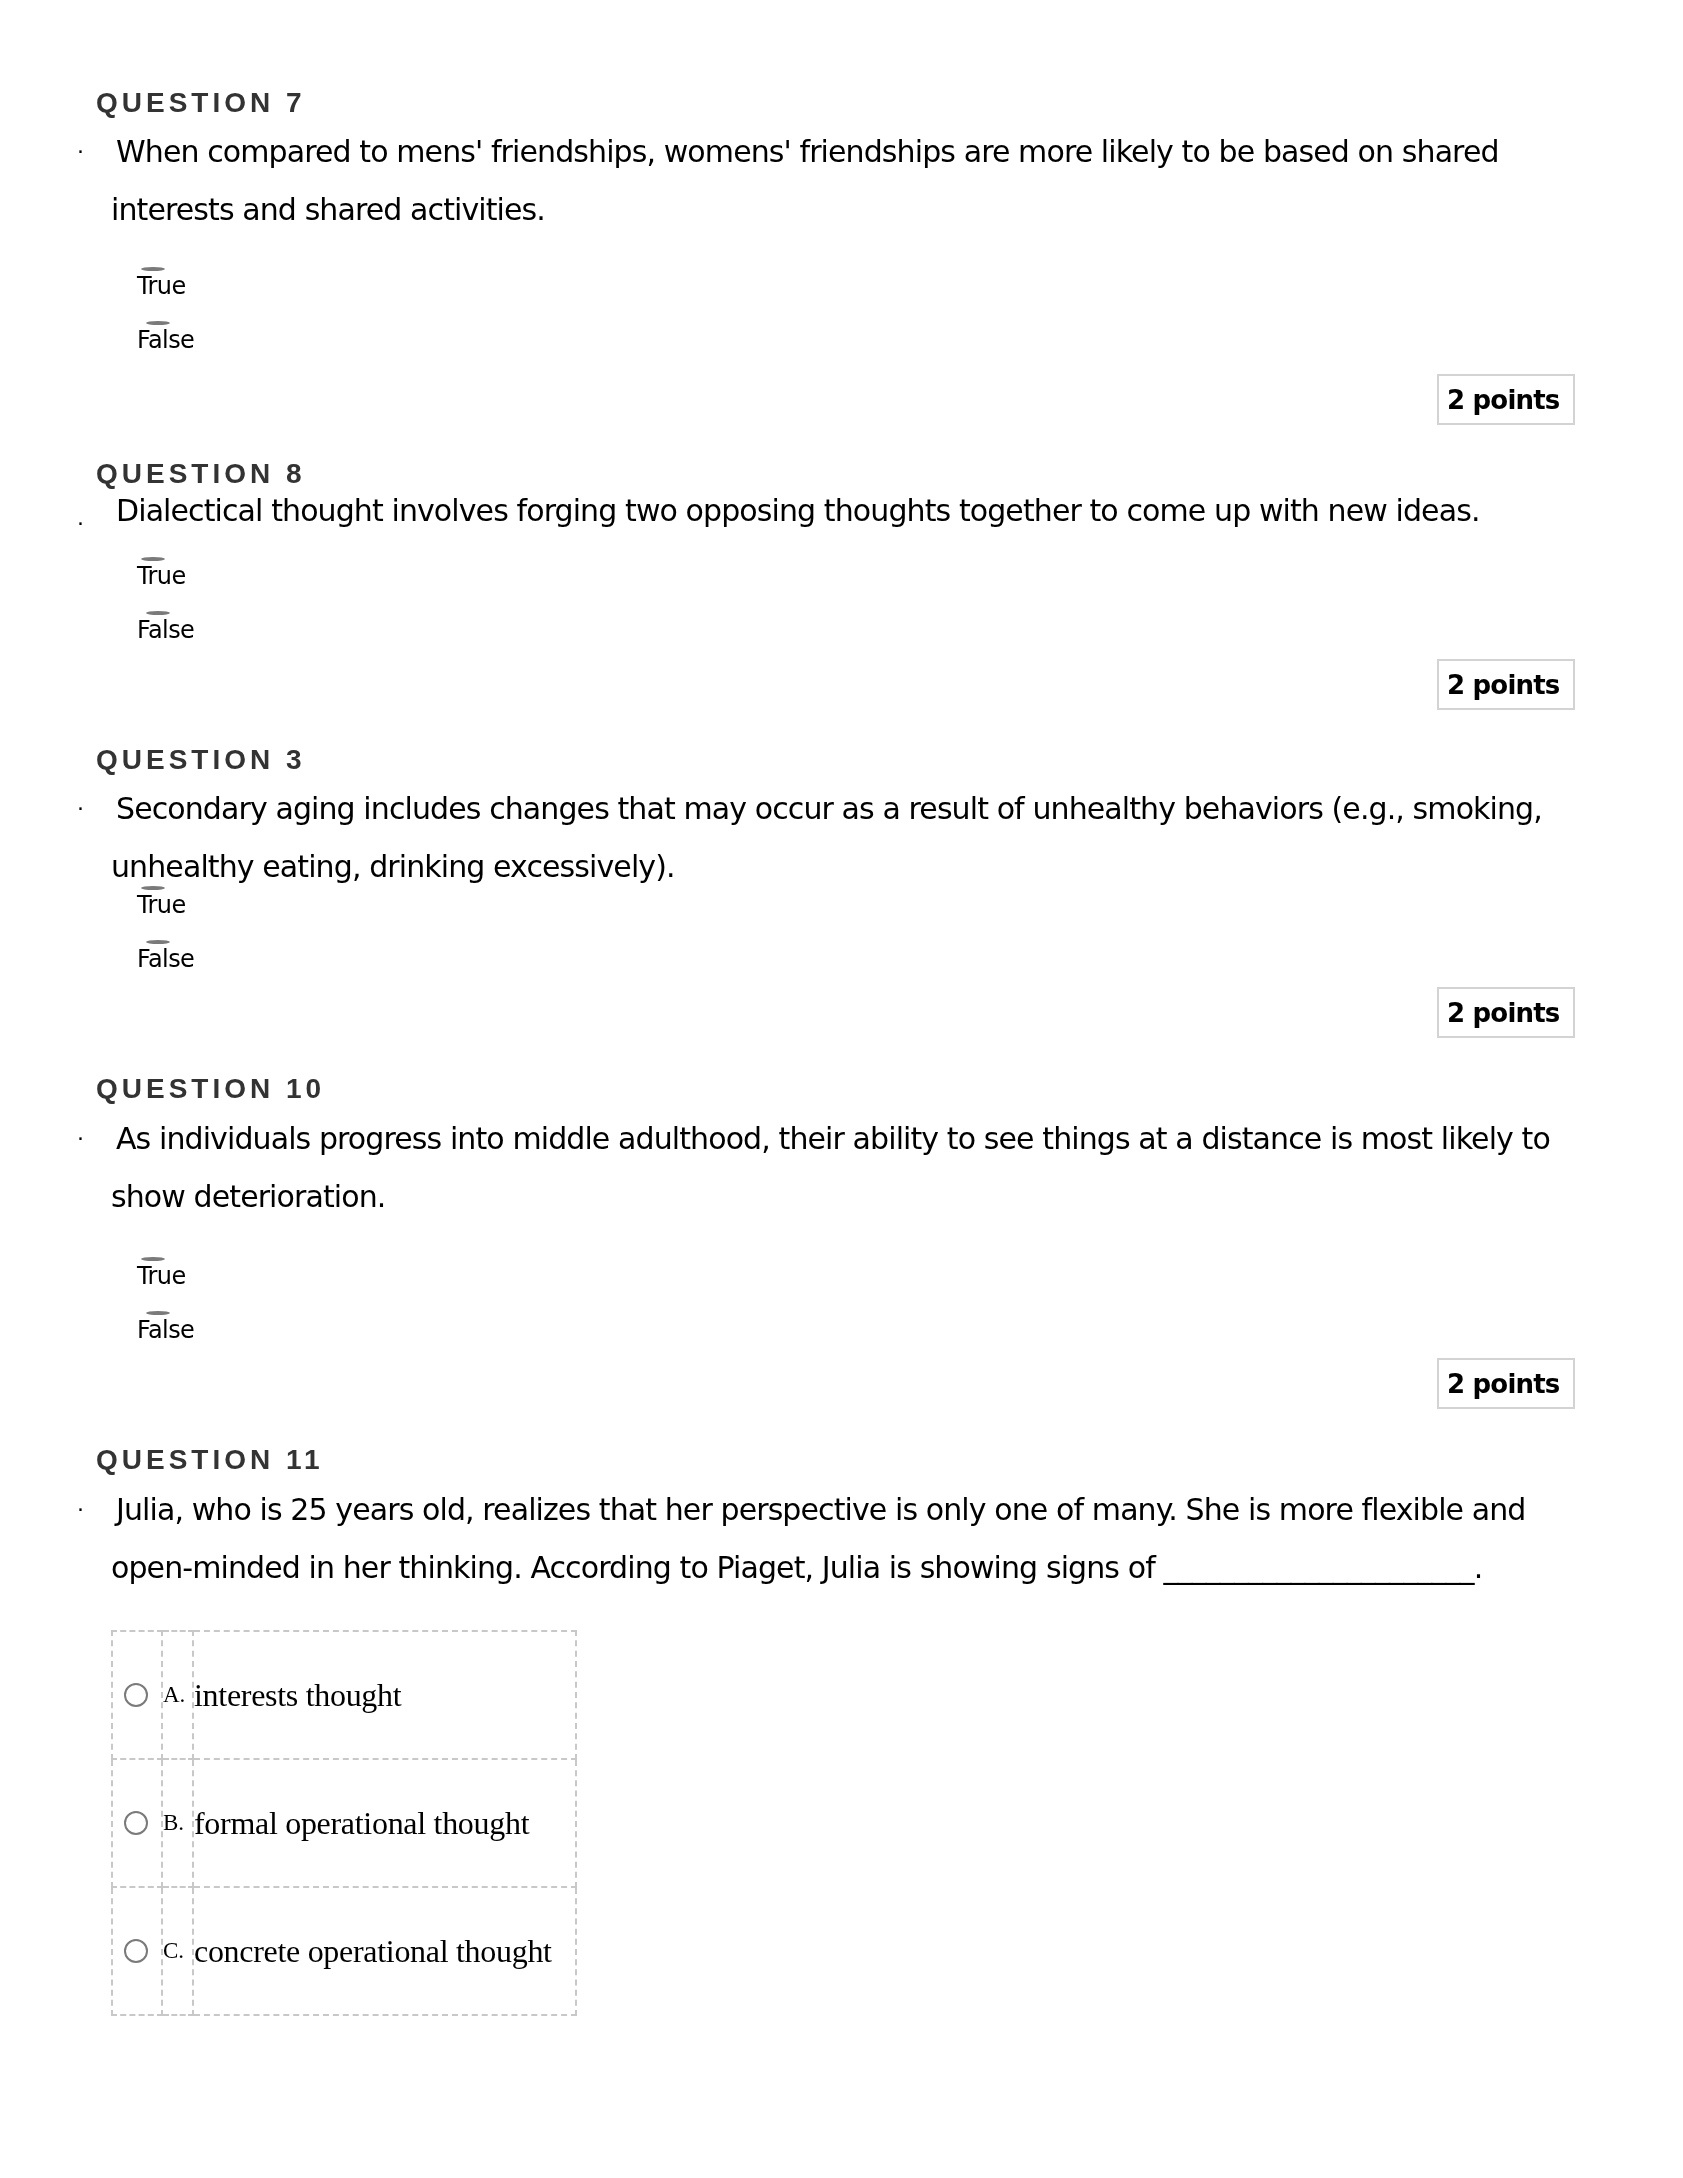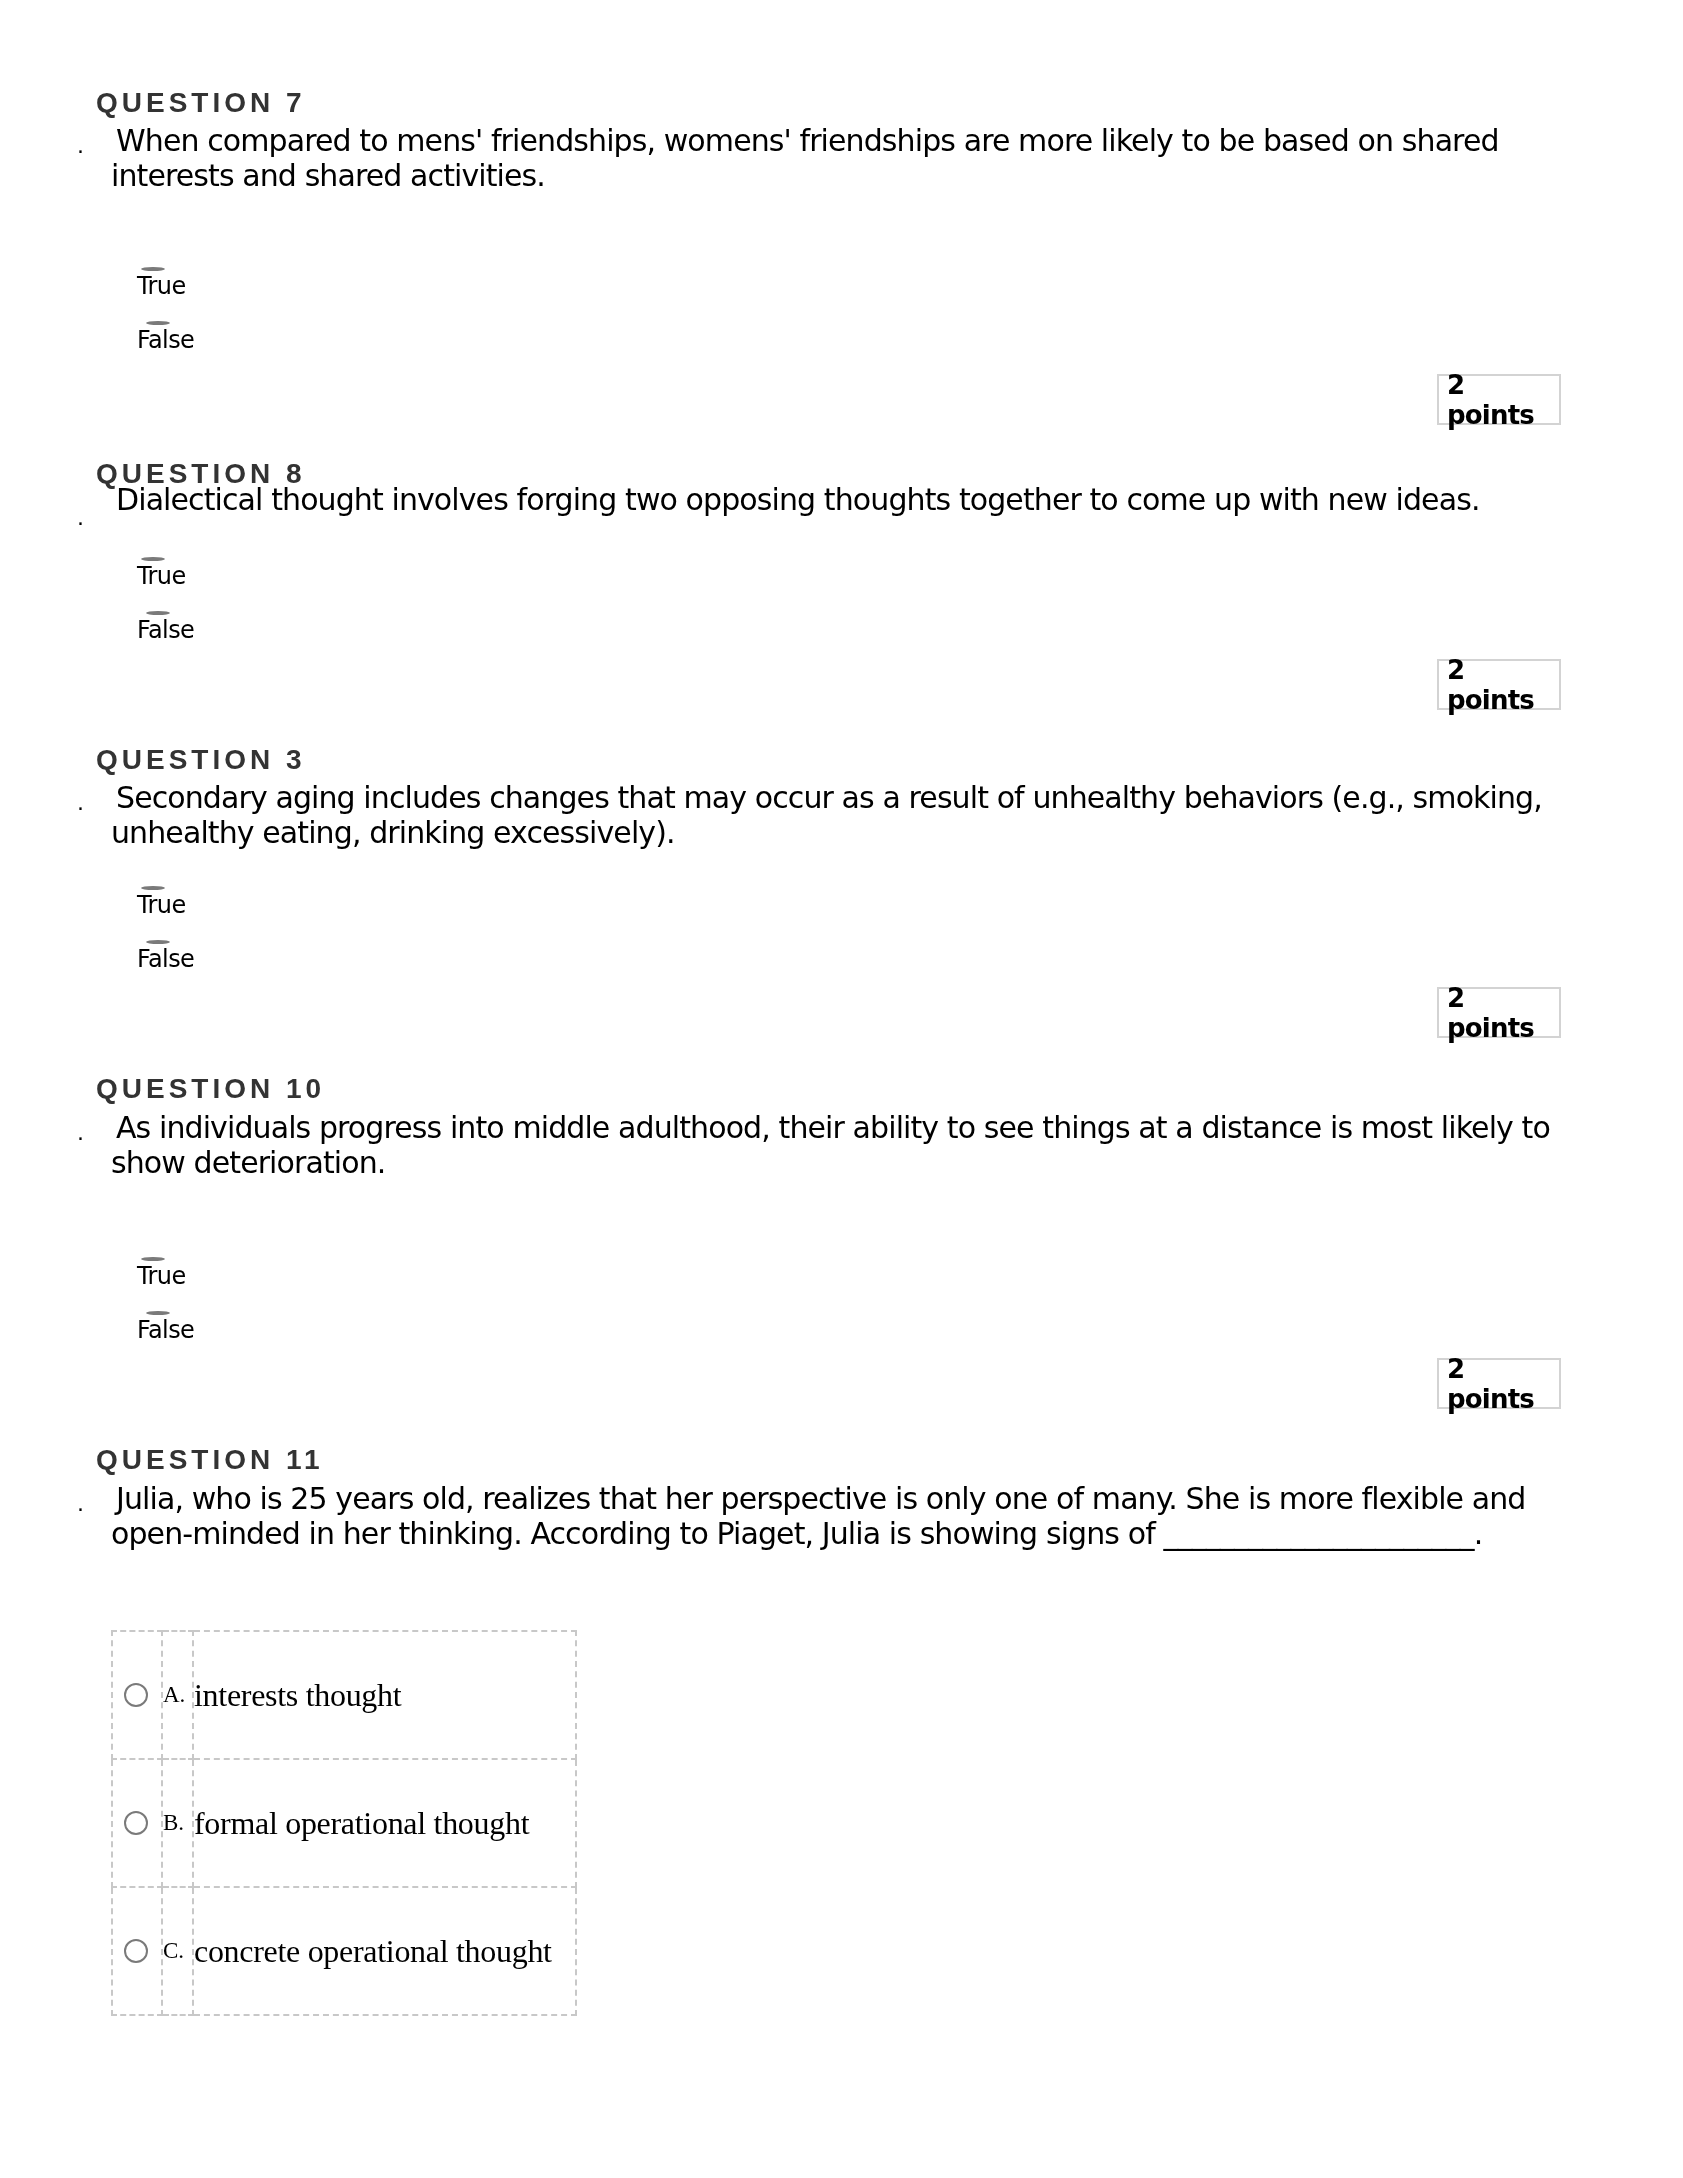--- a/index.html
+++ b/index.html
@@ -2,26 +2,26 @@
 <html><head>
 <meta charset="utf-8">
 <style>
   html, body { margin: 0; padding: 0; background: #ffffff; }
   body { width: 1683px; height: 2178px; position: relative; overflow: hidden;
          font-family: "DejaVu Sans", sans-serif; color: #000; }
   .q-heading { position: absolute; left: 96px; font-family: "Liberation Sans", sans-serif;
                font-weight: bold; font-size: 28px; letter-spacing: 4px; color: #333333; line-height: 32px; margin: 0; }
   .q-dot { position: absolute; left: 77px; font-size: 22px; color: #000; line-height: 22px; }
   .q-text { position: absolute; left: 111px; width: 1455px; font-family: "DejaVu Sans", sans-serif;
-            font-size: 30px; line-height: 35px; color: #000; letter-spacing: -0.9px; margin: 0; }
+            font-size: 30px; line-height: 58px; color: #000; letter-spacing: -0.9px; margin: 0; }
   .q-text .first { padding-left: 5px; }
   .opt { position: absolute; left: 121px; display: flex; align-items: center; height: 30px; flex-direction: column; }
   .radio { width: 24px; height: 24px; border: 2px solid #7a7a7a; border-radius: 50%; box-sizing: border-box; background: #fff; cursor: pointer; }
   .opt-label { margin-left: 16px; font-size: 24px; letter-spacing: -0.6px; color: #000; line-height: 30px; }
-  .points { position: absolute; left: 1437px; width: 124px; height: 51px; box-sizing: border-box;
+  .points { position: absolute; left: 1437px; width: 138px; height: 51px; box-sizing: border-box;
             border: 2px solid #d3d3d3; display: flex; align-items: center; padding-left: 8px;
             font-weight: bold; font-size: 26px; letter-spacing: -0.8px; color: #000; }
   .mc-table { position: absolute; left: 111px; top: 1630px; width: 466px; height: 378px;
               border-collapse: collapse; table-layout: fixed; }
   .mc-table td { border: 2px dashed #c8c8c8; padding: 0; vertical-align: middle; height: 126px; }
   .mc-table col.c1 { width: 50px; }
   .mc-table col.c2 { width: 31px; }
   .mc-table .radio-cell { text-align: center; }
   .mc-table .radio { display: inline-block; vertical-align: middle; margin-left: -2px; }
   .mc-letter { font-family: "Liberation Serif", serif; font-size: 23px; padding-left: 2px; }

